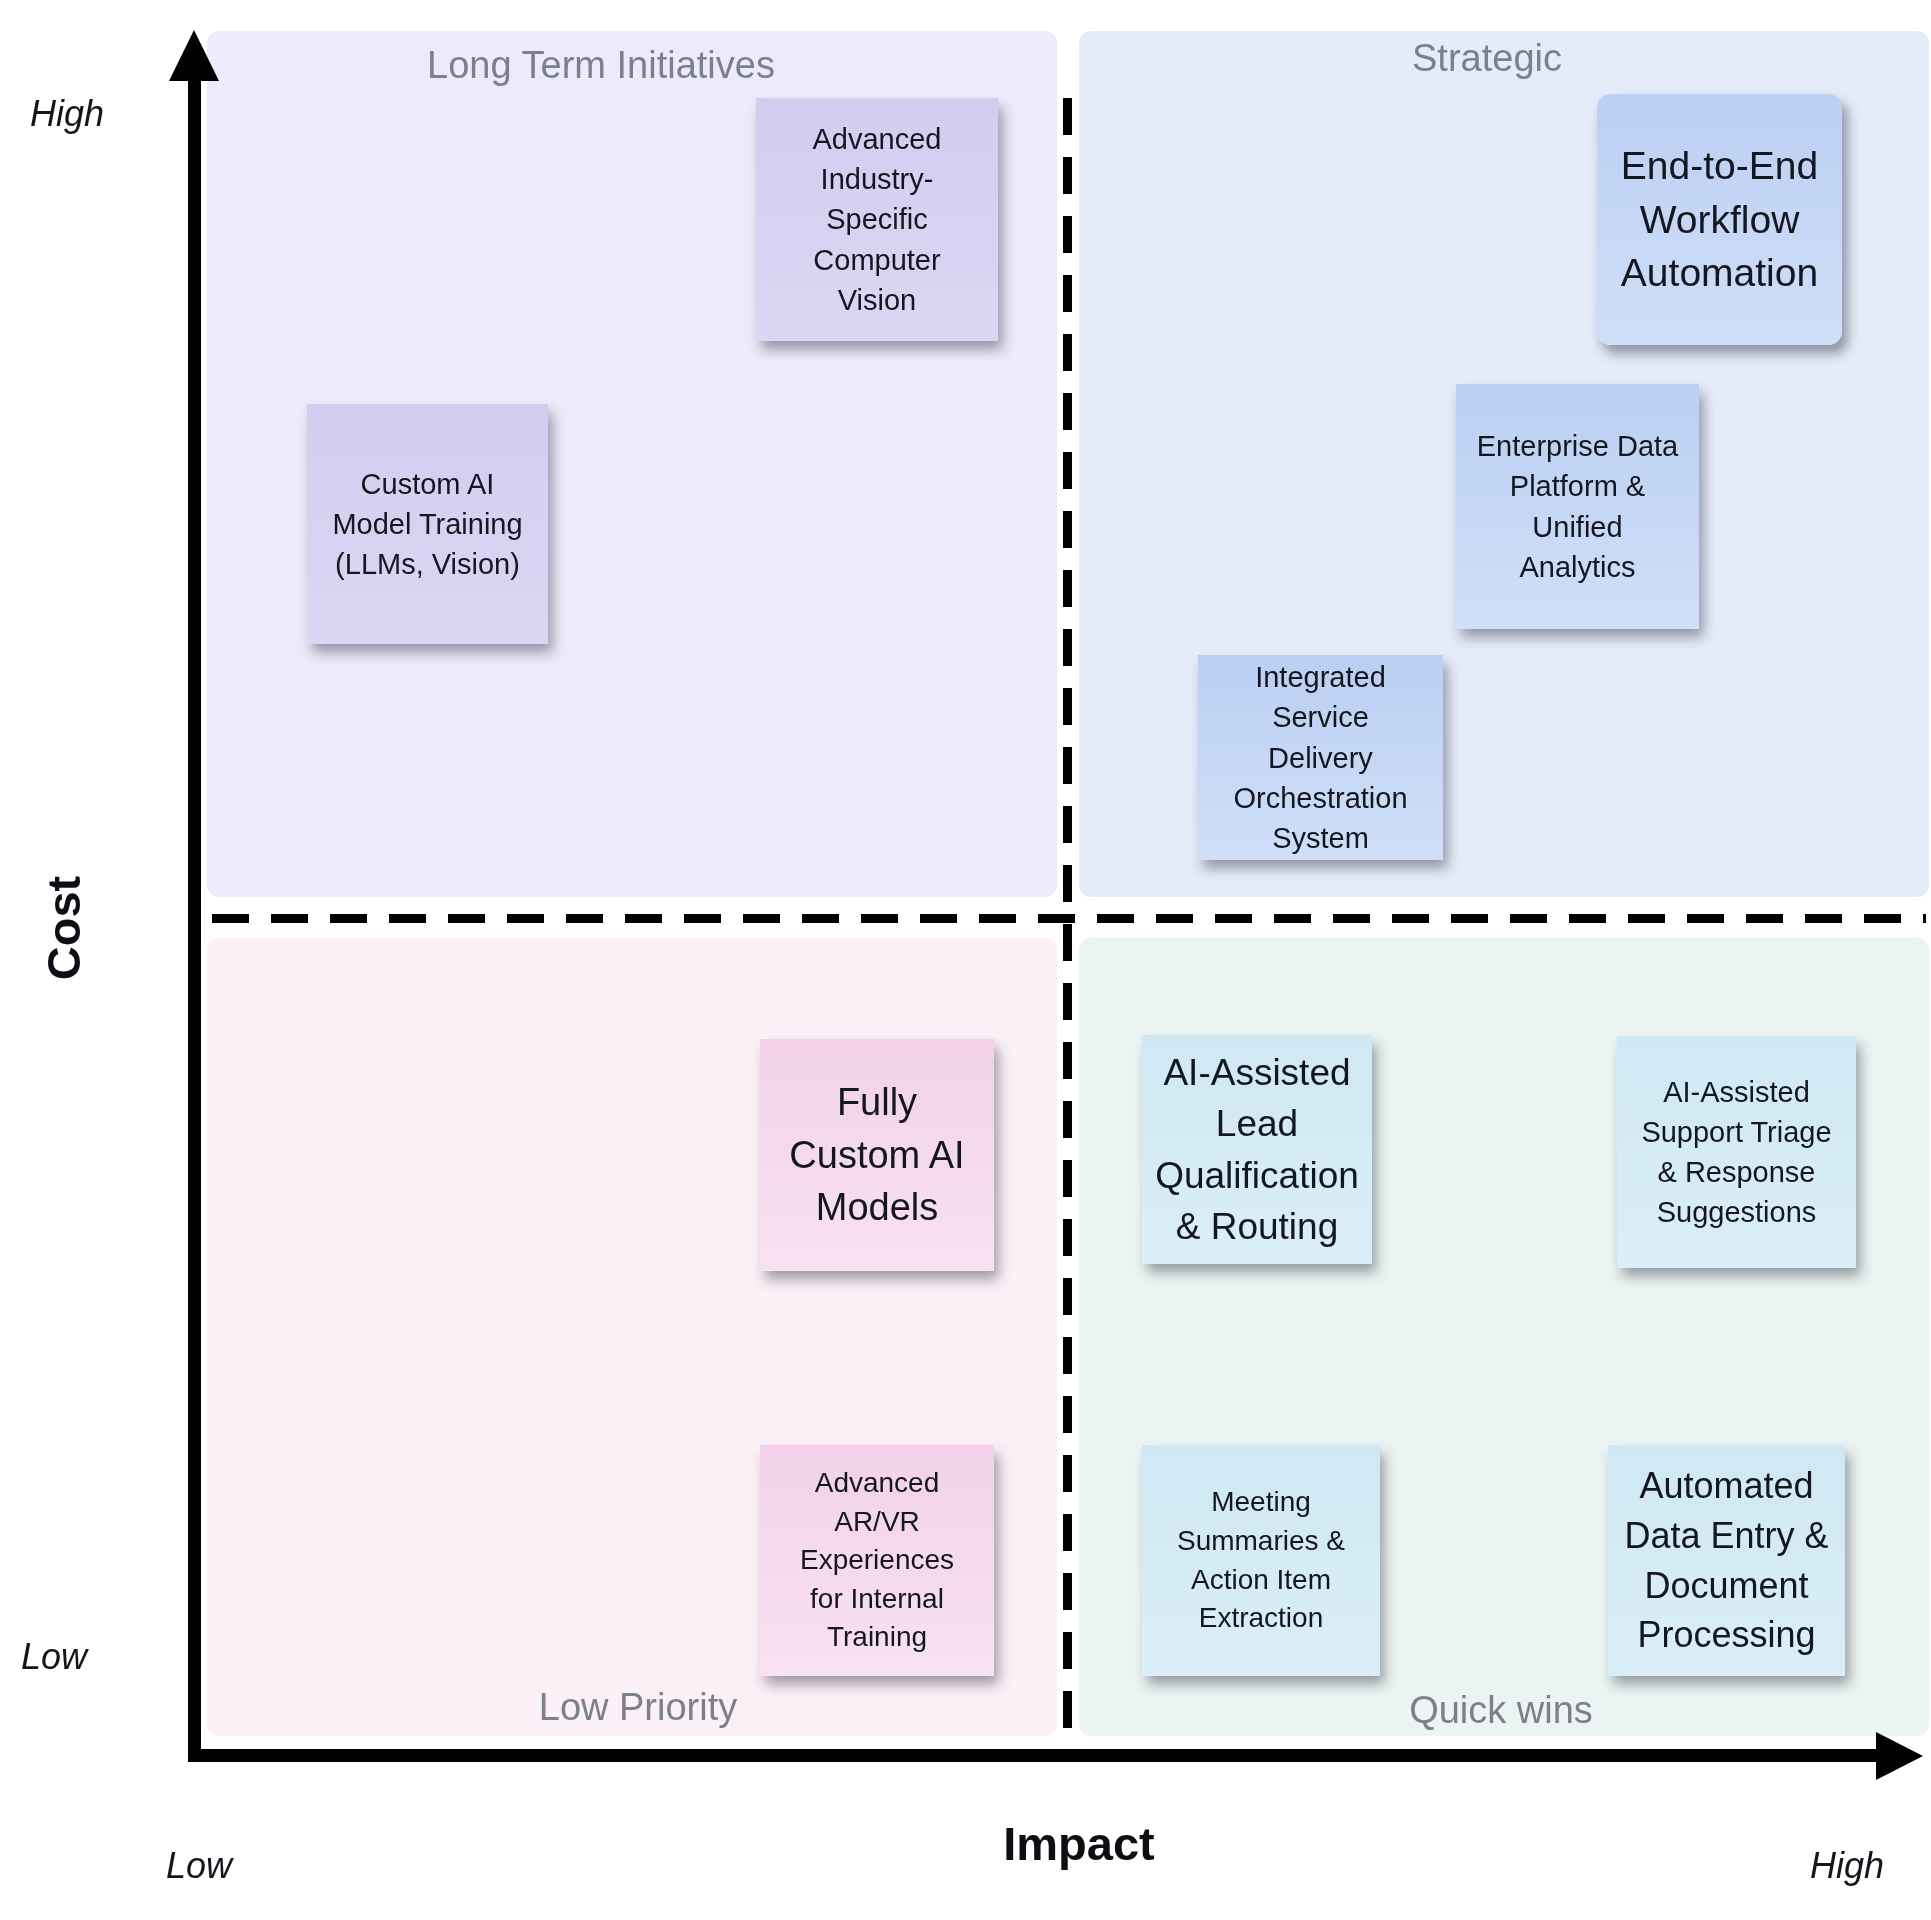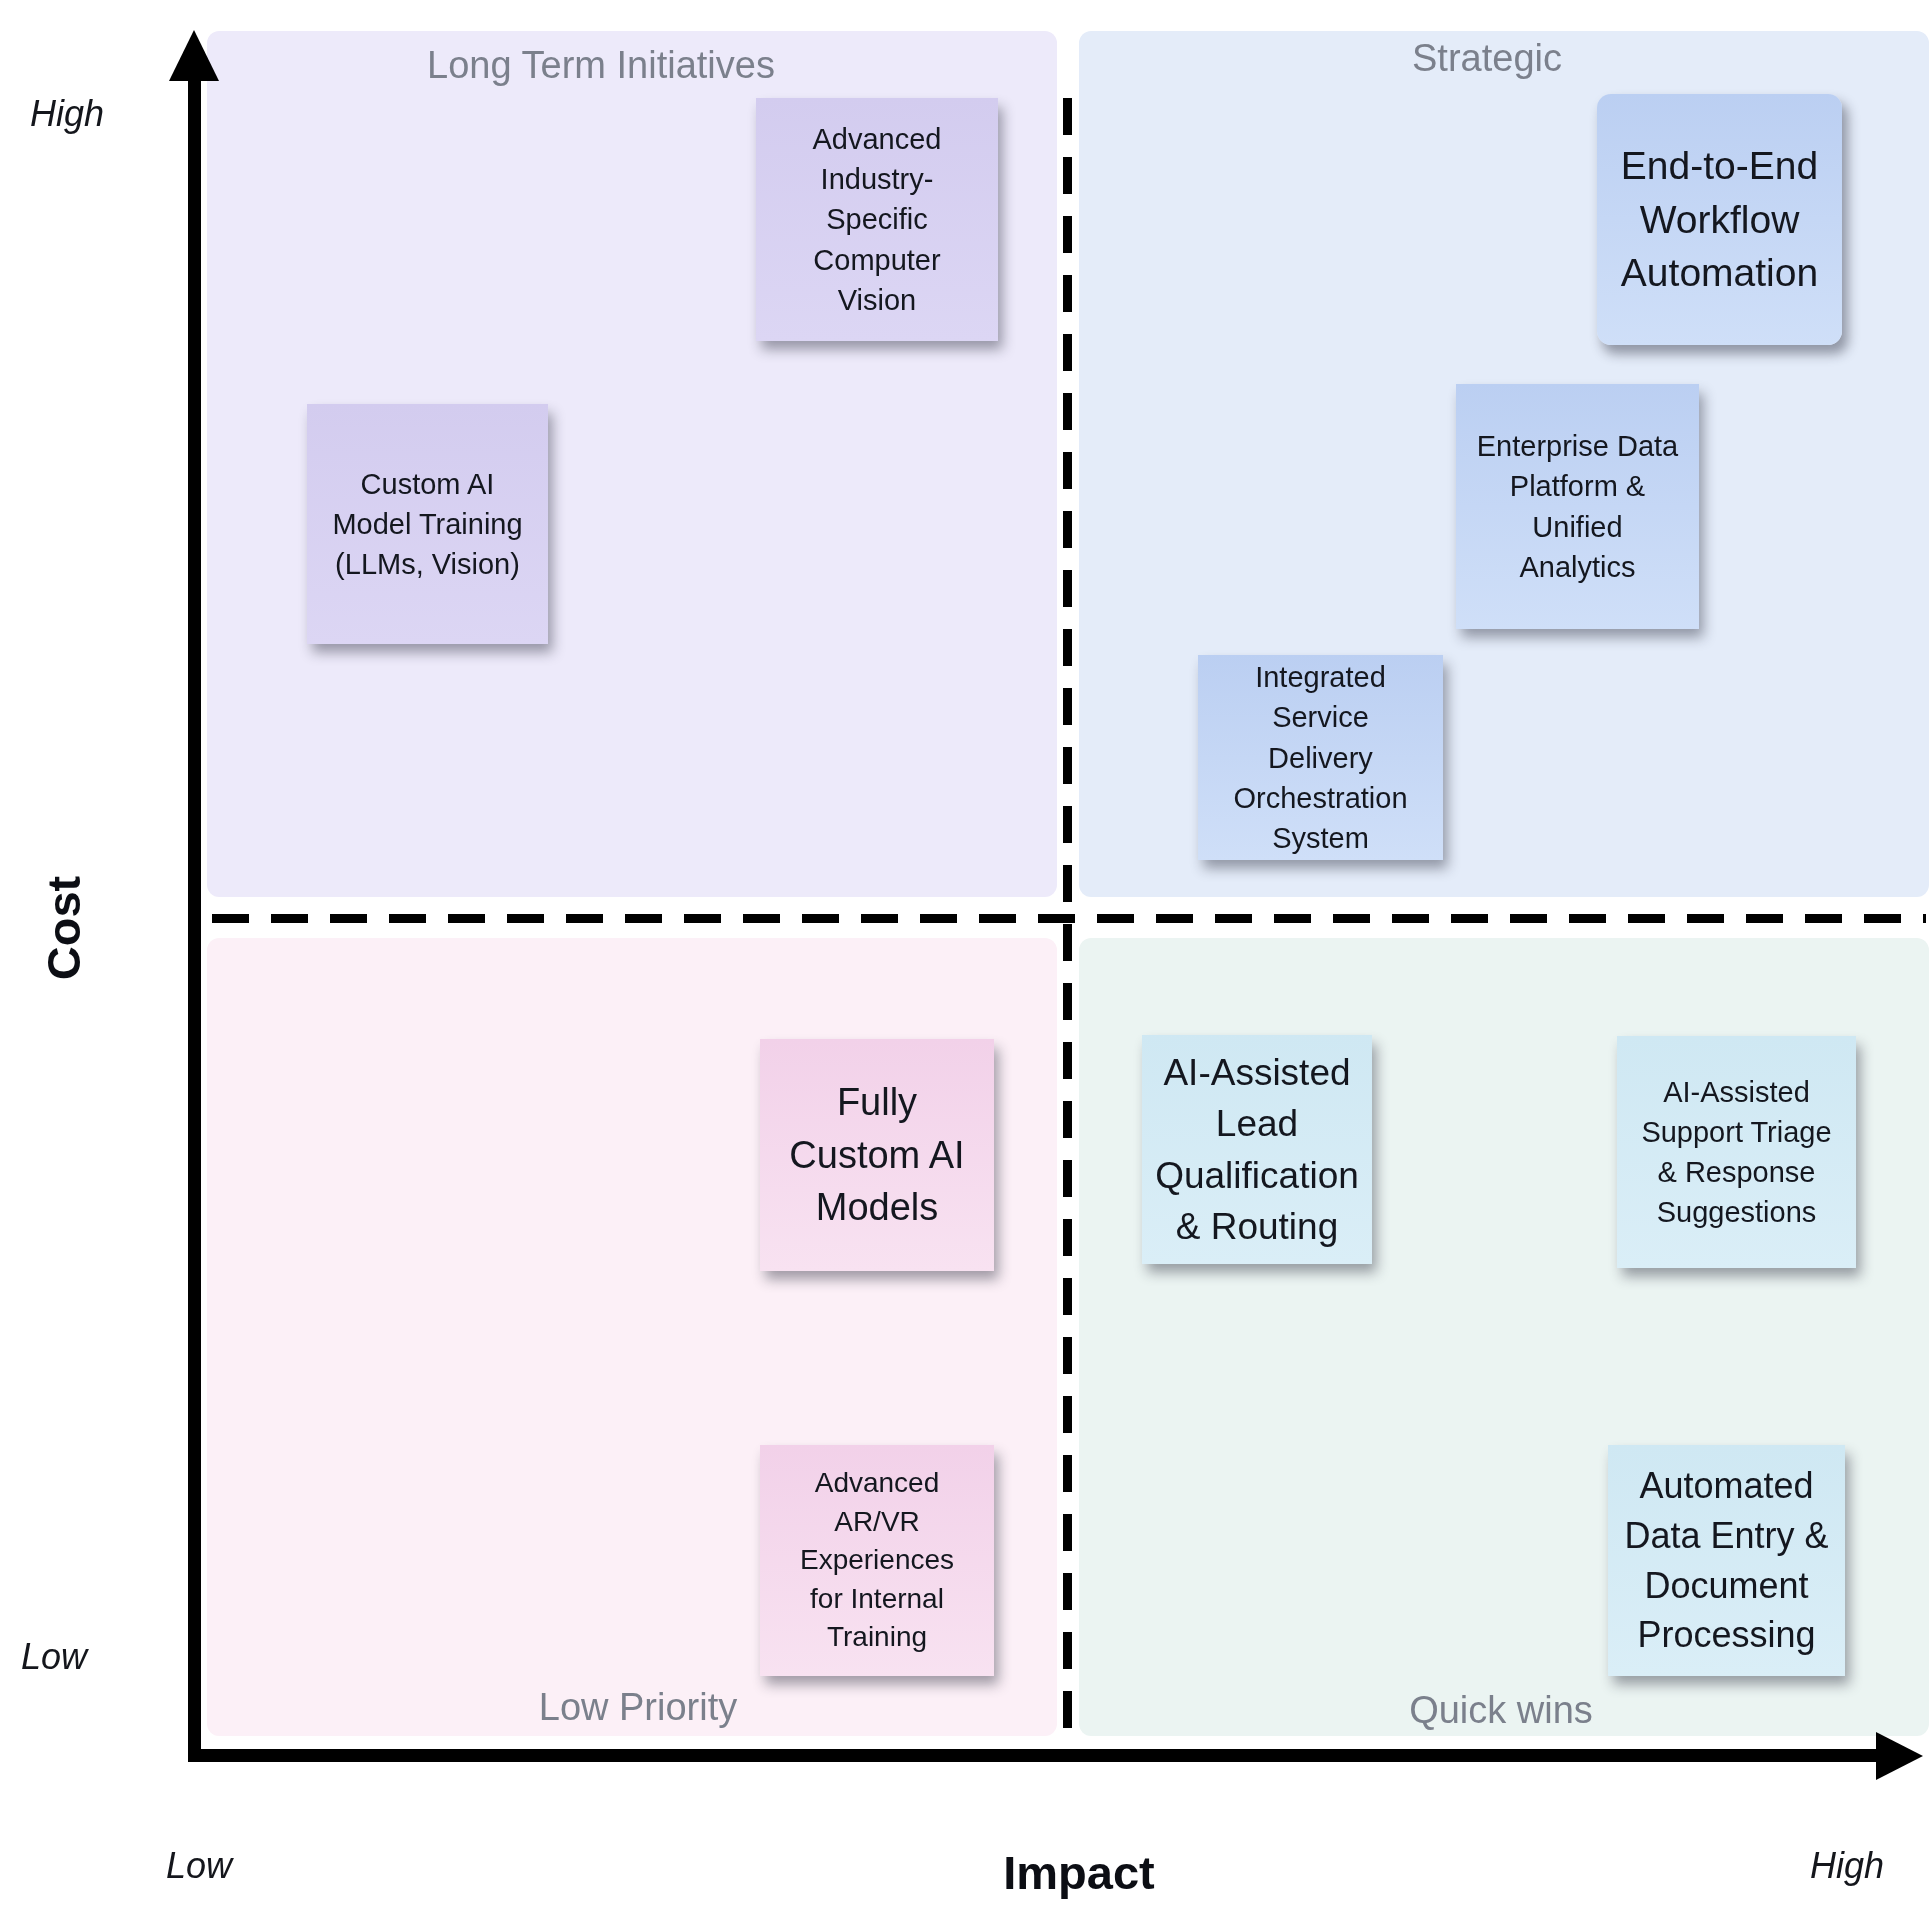--- a/index.html
+++ b/index.html
@@ -45,21 +45,21 @@
   #x-arrow{
     position:absolute;left:1876px;top:1732px;width:0;height:0;
     border-top:24.5px solid transparent;border-bottom:24.5px solid transparent;
     border-left:47px solid #000;
   }
   .axis-title{
     position:absolute;transform:translate(-50%,-50%);
     font-weight:700;font-size:47px;color:#0c0e14;white-space:nowrap;
   }
   #y-title{left:63px;top:928px;transform:translate(-50%,-50%) rotate(-90deg);}
-  #x-title{left:1079px;top:1843px;margin-top:29px;}
+  #x-title{left:1079px;top:1843px;}
   .axis-end{
     position:absolute;transform:translate(-50%,-50%);
     font-style:italic;font-size:36px;color:#14161c;white-space:nowrap;
   }
   #y-high{left:67px;top:114px;}
   #y-low{left:54px;top:1657px;}
   #x-low{left:199px;top:1866px;}
   #x-high{left:1847px;top:1866px;}
   
   .note{
@@ -146,19 +146,23 @@
 for Internal
 Training</div>
   <div class="note note-cyan" id="n10">AI-Assisted
 Lead
 Qualification
 &amp; Routing</div>
   <div class="note note-cyan" id="n11">AI-Assisted
 Support Triage
 &amp; Response
 Suggestions</div>
+  <div class="note note-cyan" id="n12">Meeting
+Summaries &amp;
+Action Item
+Extraction</div>
   <div class="note note-cyan" id="n13">Automated
 Data Entry &amp;
 Document
 Processing</div>
 
 </div>
 
 
 </body></html>

